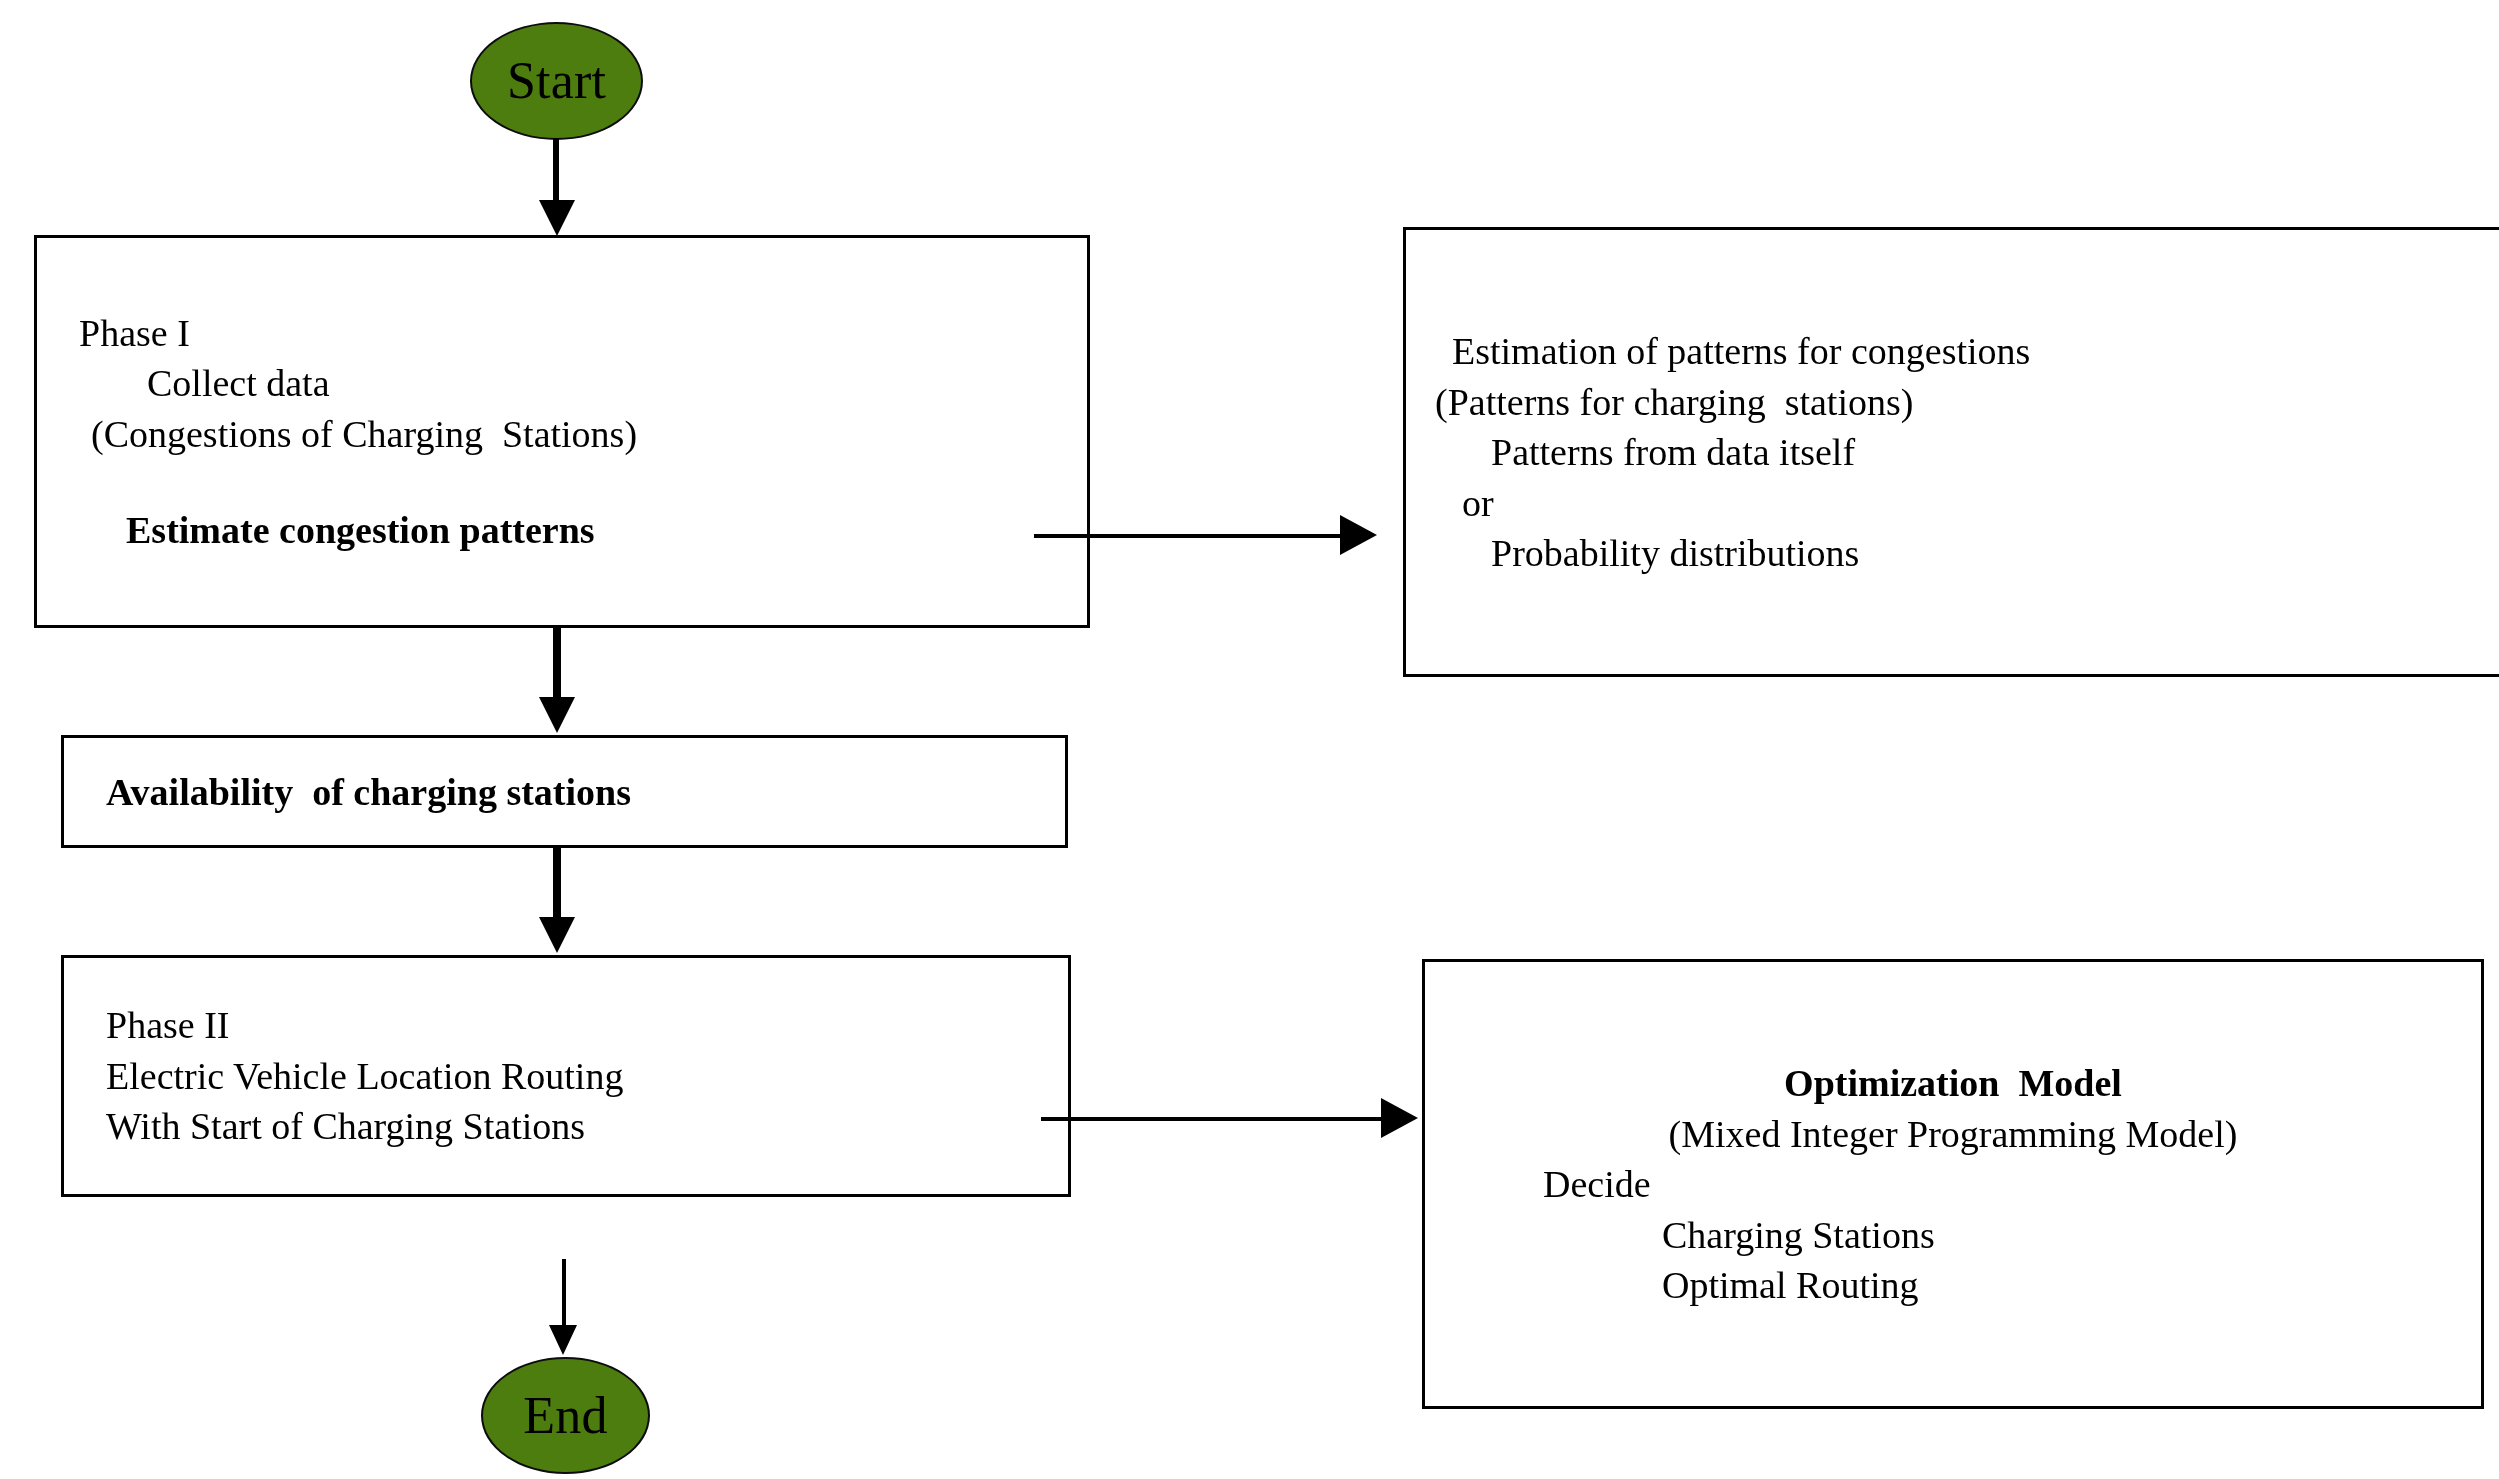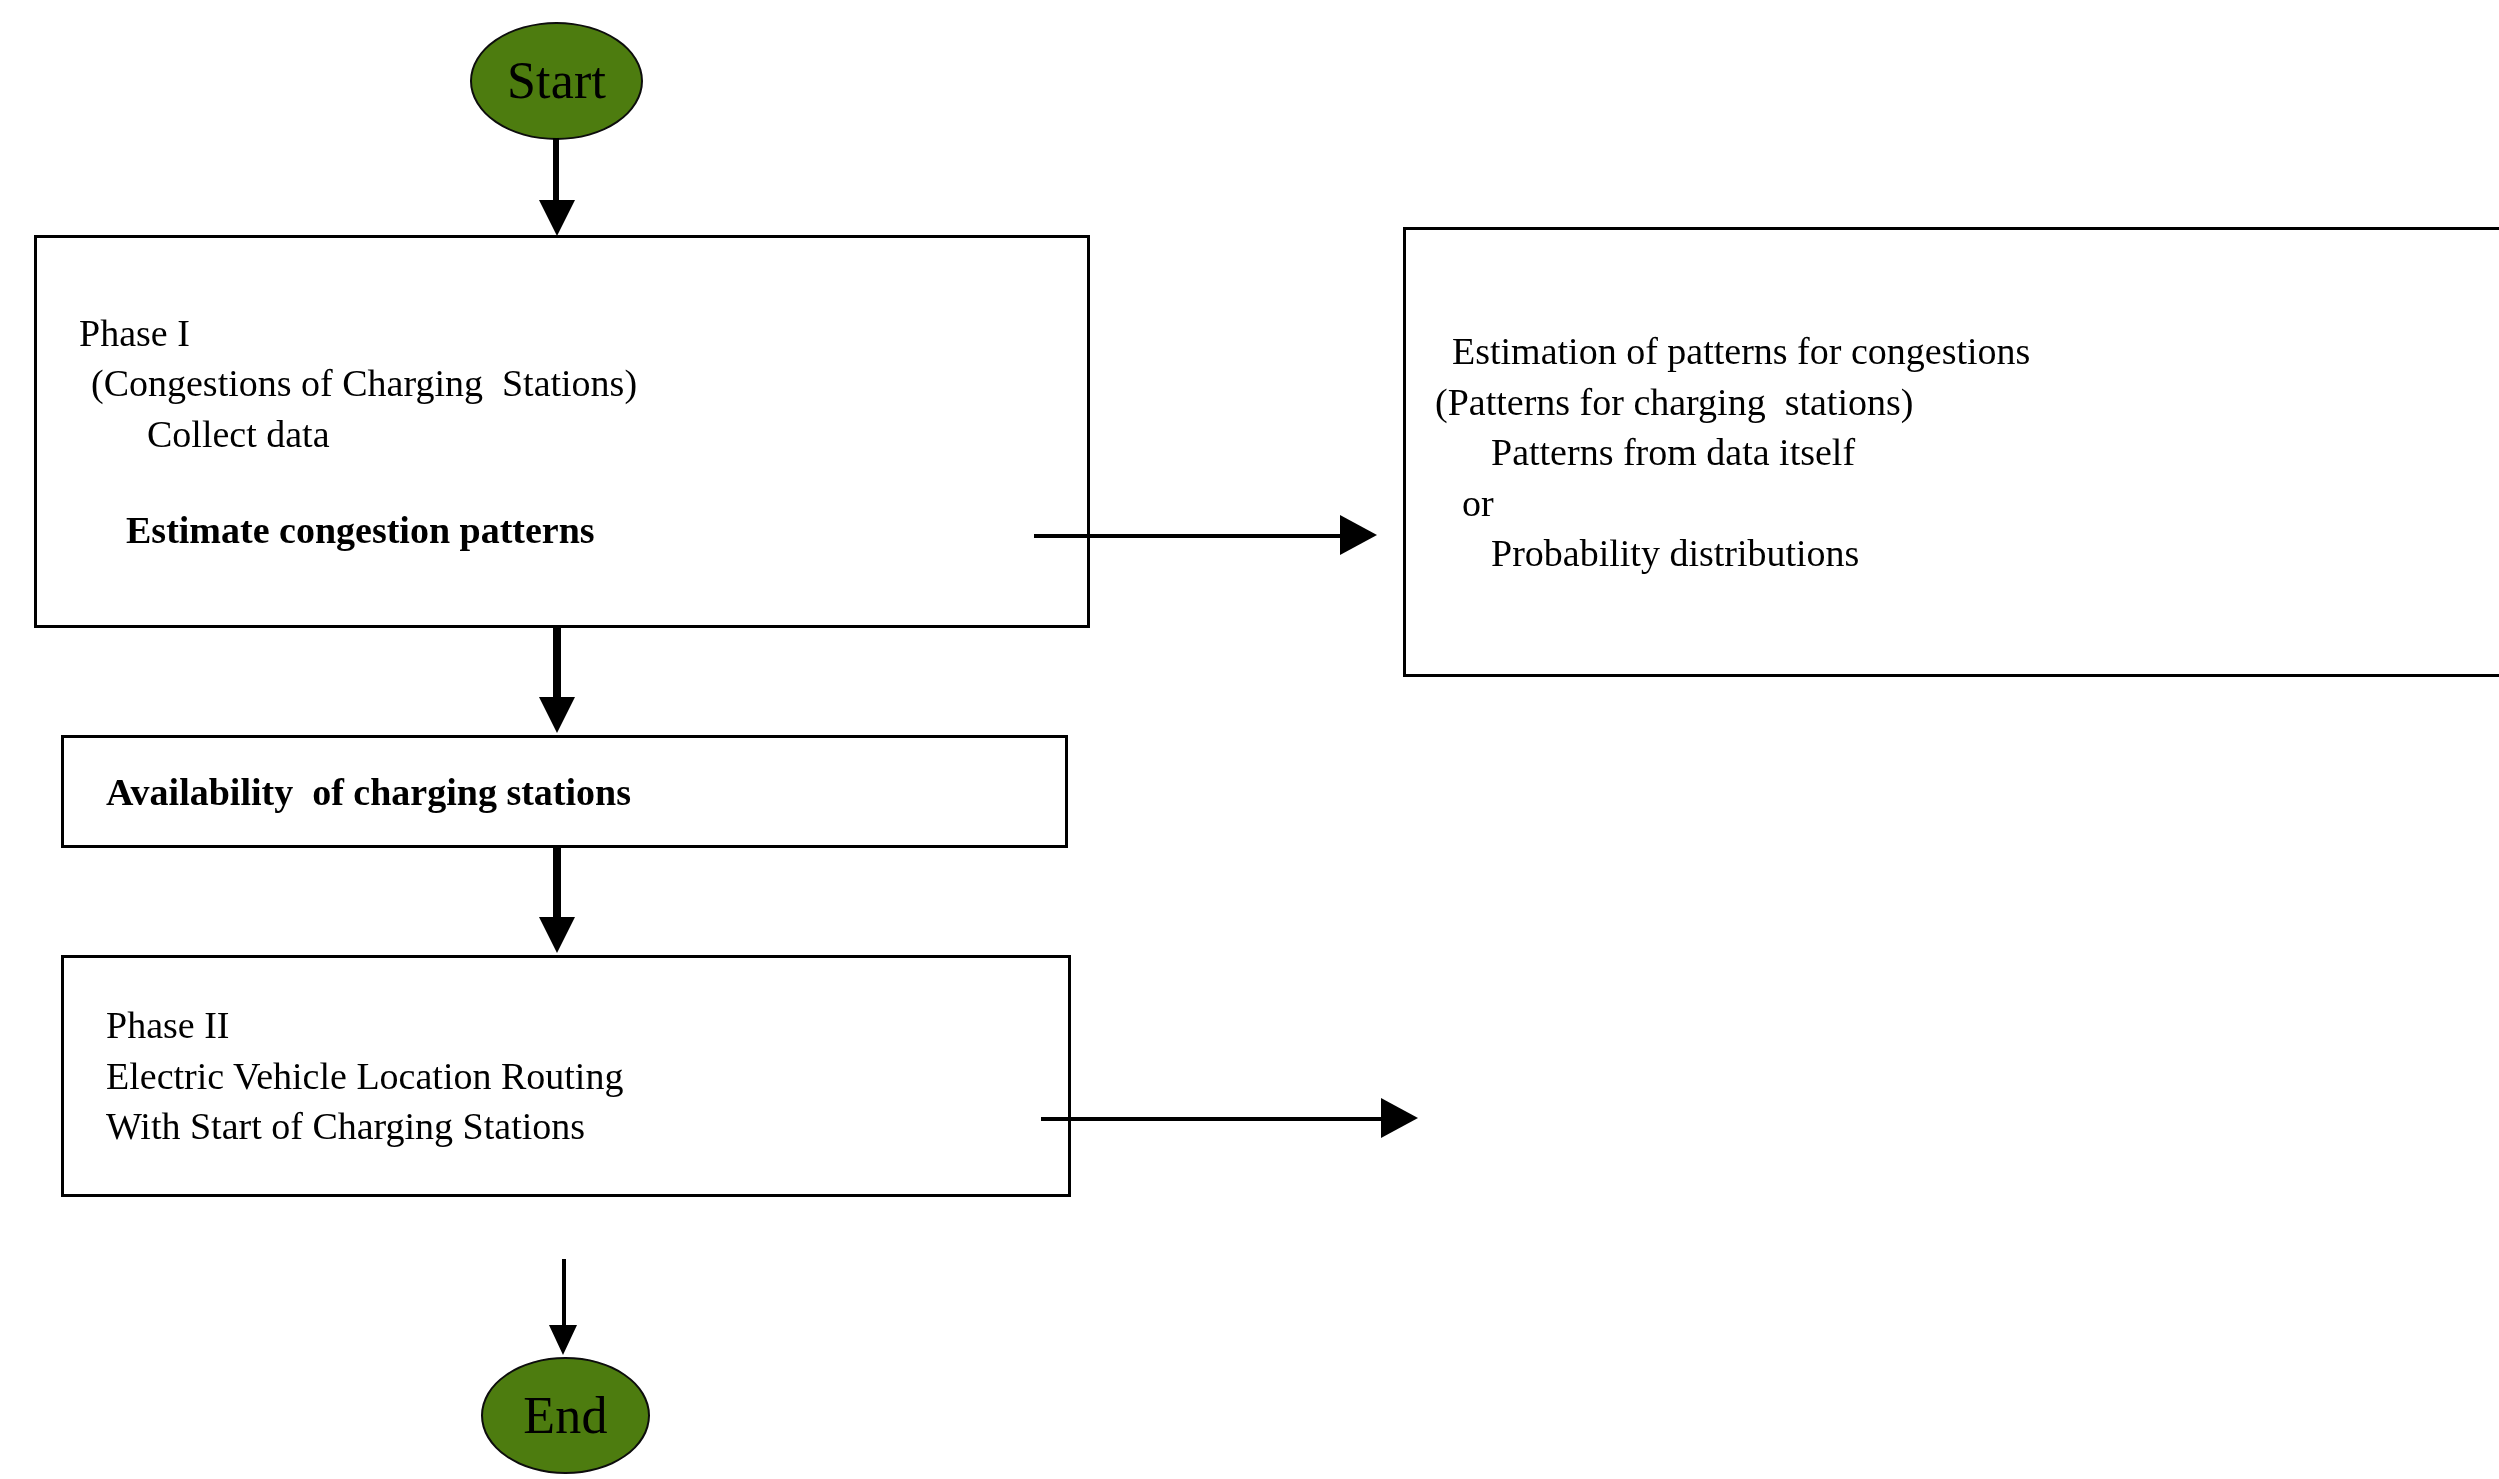--- a/index.html
+++ b/index.html
@@ -92,22 +92,22 @@
   <div class="ellipse" style="left:470px; top:22px; width:173px; height:118px;">
     <span class="lbl">Start</span>
   </div>
 
   <div class="vline" style="left:553px; top:138px; width:6px; height:66px;"></div>
   <div class="arrow-down" style="left:539px; top:200px;"></div>
 
   <div class="box" style="left:34px; top:235px; width:1056px; height:393px;">
     <div class="inner" style="padding-left:42px;">
       <div class="line">Phase I</div>
+      <div class="line" style="padding-left:68px;">Collect data</div>
       <div class="line" style="padding-left:12px;">(Congestions of Charging  Stations)</div>
-      <div class="line" style="padding-left:68px;">Collect data</div>
       <div class="line bold" style="padding-left:47px;margin-top:46px;">Estimate congestion patterns</div>
     </div>
   </div>
 
   <div class="hline" style="left:1034px; top:534px; width:313px; height:4.2px;"></div>
   <div class="arrow-right" style="left:1340px; top:515px;"></div>
 
   <div class="box" style="left:1377px; top:227px; width:1107px; height:450px;margin-left:26px;">
     <div class="inner" style="padding-left:17px;">
       <div class="line" style="padding-left:29px;">Estimation of patterns for congestions</div>
@@ -134,20 +134,29 @@
     <div class="inner" style="padding-left:42px;">
       <div class="line">Phase II</div>
       <div class="line">Electric Vehicle Location Routing</div>
       <div class="line">With Start of Charging Stations</div>
     </div>
   </div>
 
   <div class="hline" style="left:1041px; top:1117px; width:347px; height:4.2px;"></div>
   <div class="arrow-right" style="left:1381px; top:1098px;"></div>
 
+  <div class="box" style="left:1422px; top:959px; width:1062px; height:450px;">
+    <div class="inner">
+      <div class="line bold center">Optimization  Model</div>
+      <div class="line center">(Mixed Integer Programming Model)</div>
+      <div class="line" style="padding-left:118px;">Decide</div>
+      <div class="line" style="padding-left:237px;">Charging Stations</div>
+      <div class="line" style="padding-left:237px;">Optimal Routing</div>
+    </div>
+  </div>
 
   <div class="vline" style="left:562px; top:1259px; width:4.2px; height:69px;"></div>
   <div class="arrow-down thin" style="left:549px; top:1325px;"></div>
 
   <div class="ellipse" style="left:481px; top:1357px; width:169px; height:117px;">
     <span class="lbl">End</span>
   </div>
 
 </div>
 

